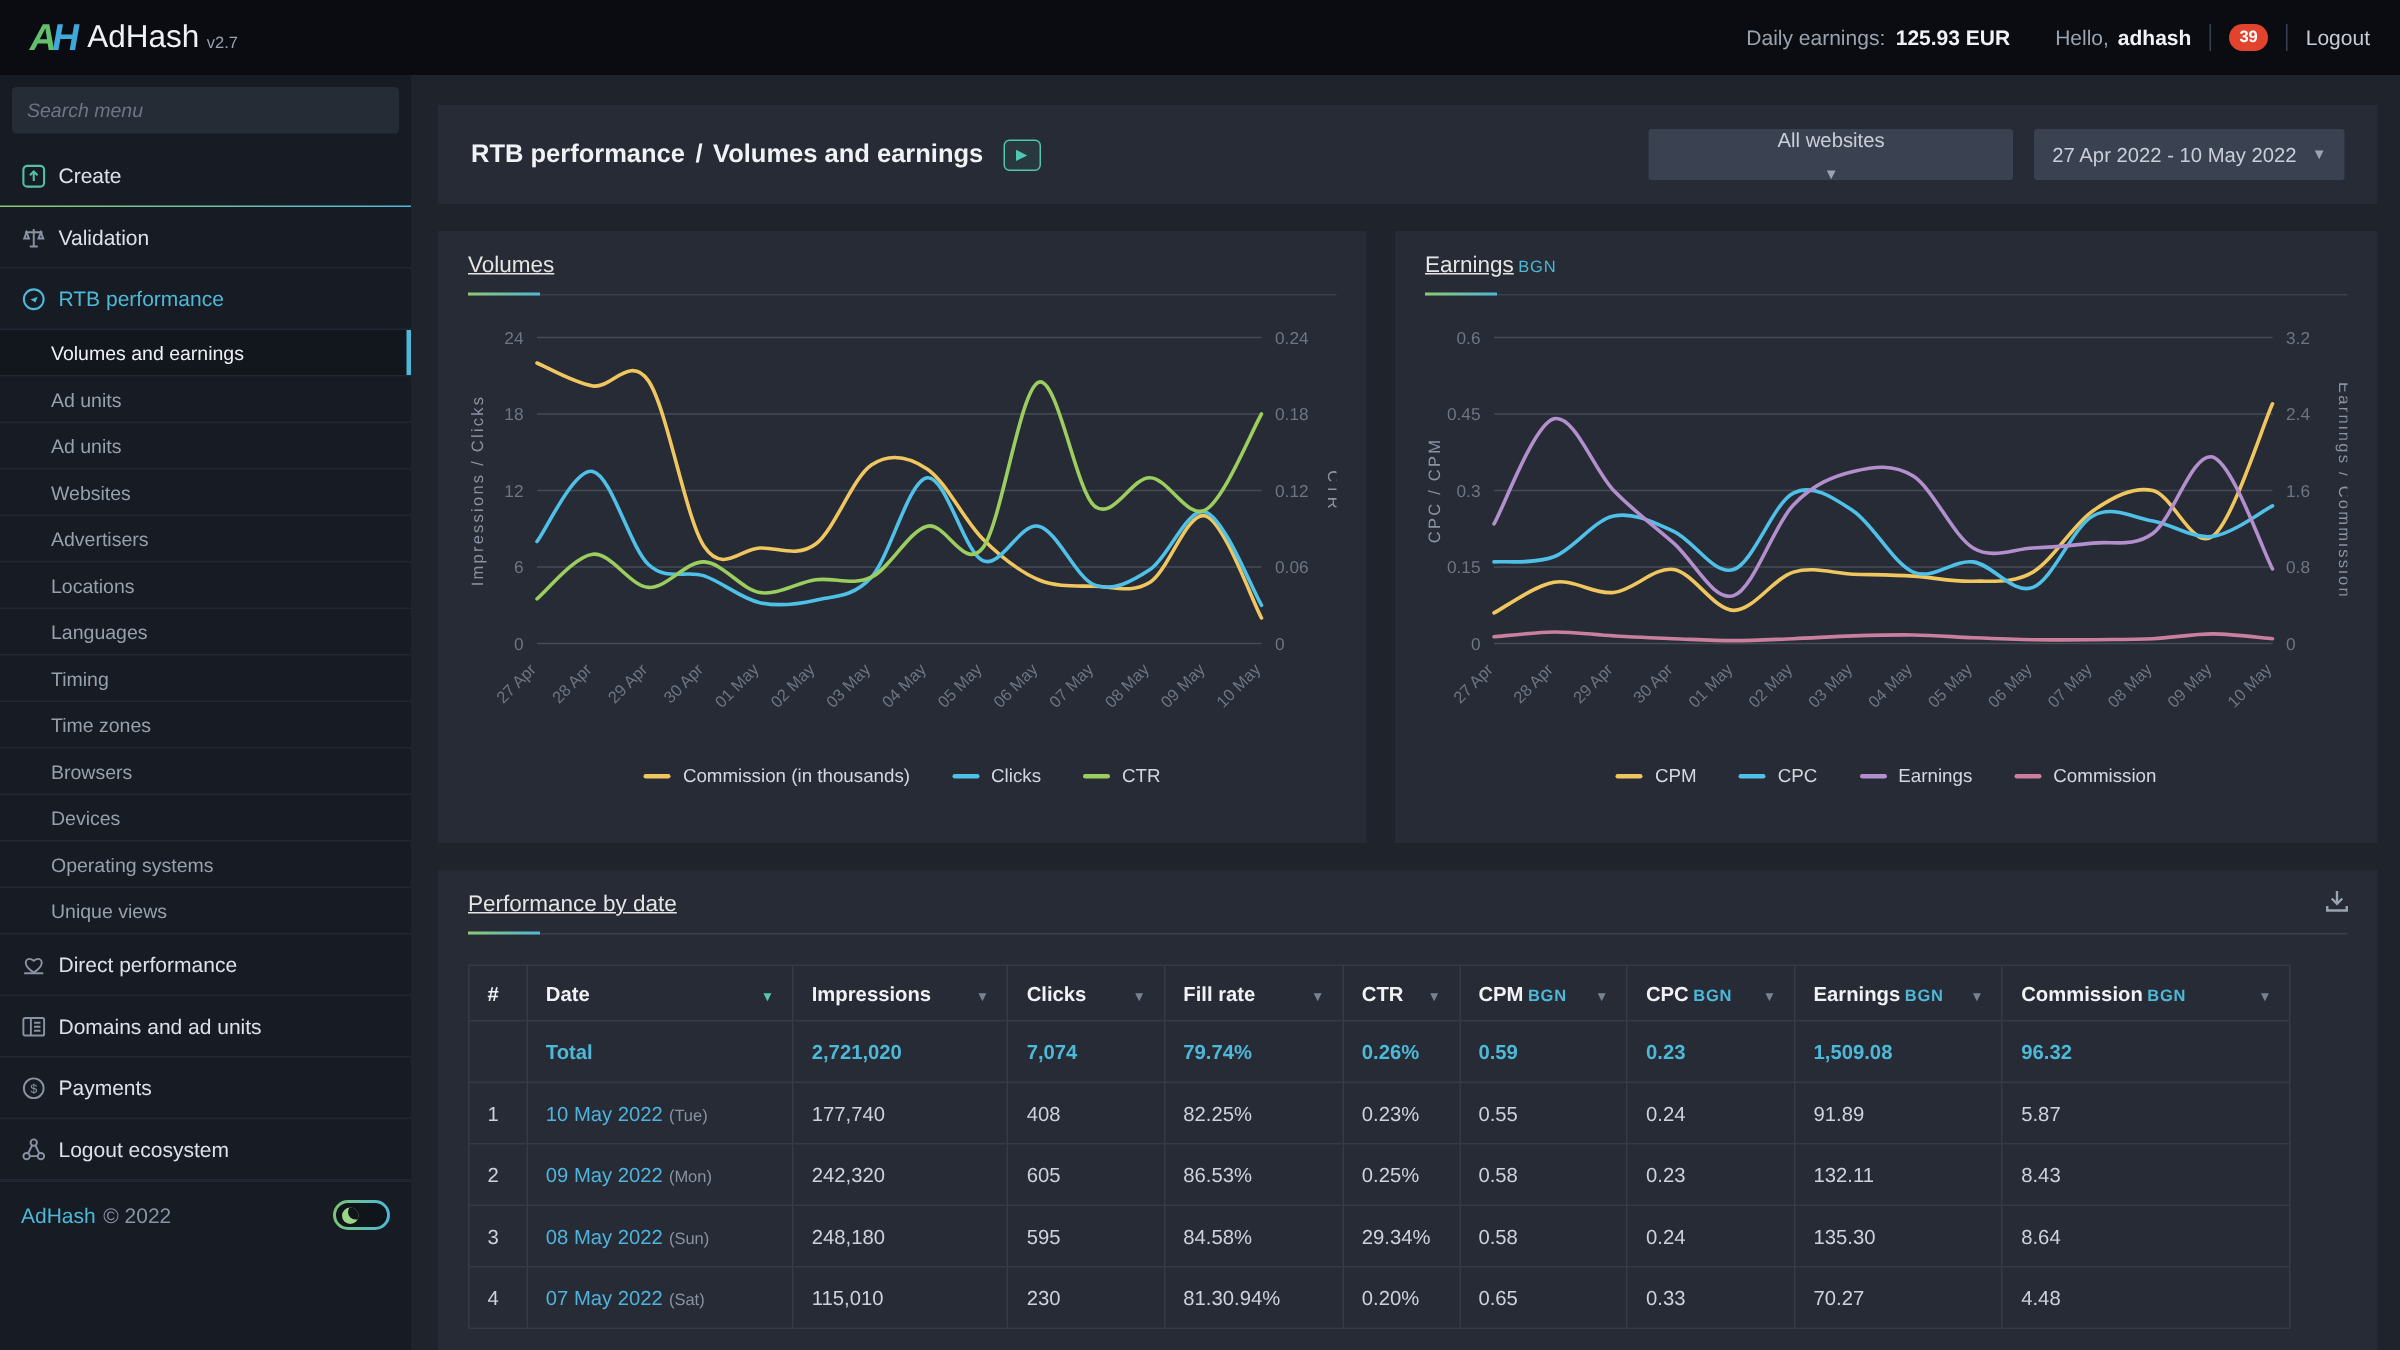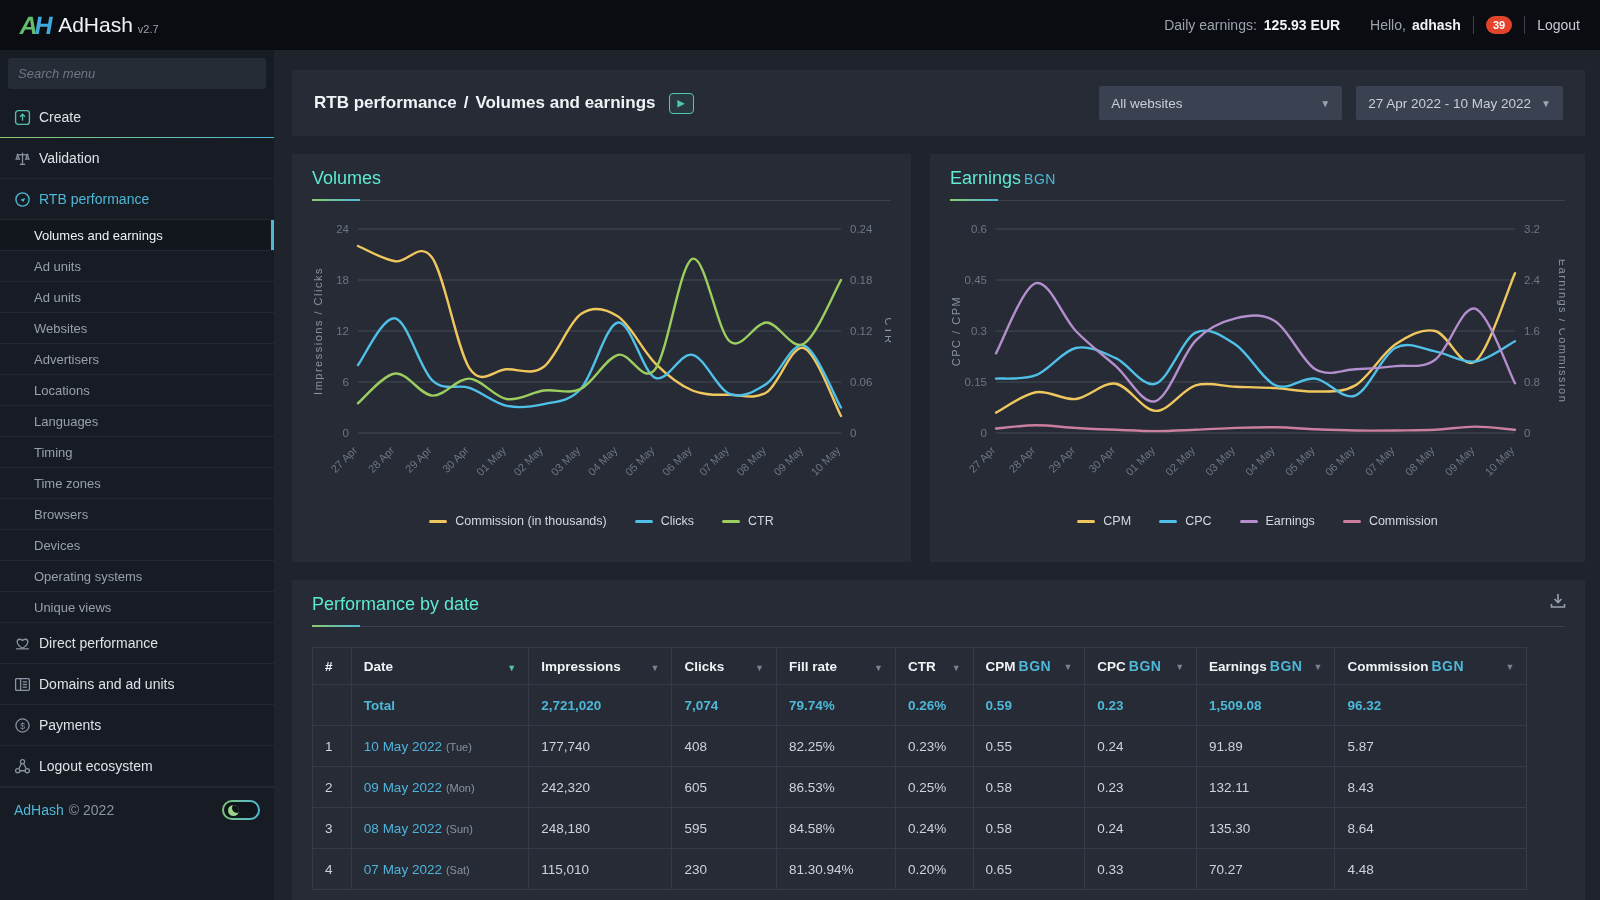--- a/index.html
+++ b/index.html
@@ -60,33 +60,33 @@
 
   
   .main { flex:1; min-width:0; background:#1f232c; padding:20px 15px 0 18px; overflow:hidden; }
   .header-card { background:#262b35; height:66px; display:flex; align-items:center; padding:0 22px; }
   .breadcrumb { color:#f0f2f6; font-size:17px; font-weight:bold; display:flex; align-items:center; gap:7px; }
   .play-btn { width:25px; height:21px; border:1px solid #4ec9b0; border-radius:4px; color:#4ec9b0;
     display:inline-flex; align-items:center; justify-content:center; font-size:9px; margin-left:6px; cursor:pointer; background:rgba(78,201,176,0.08); }
   .filters { margin-left:auto; display:flex; gap:14px; }
   .dropdown { background:#3a4150; color:#c9cfd9; font-size:13.5px; height:34px; display:flex;
     align-items:center; padding:0 12px; border-radius:2px; gap:10px; cursor:pointer; }
-  .dropdown.websites { width:243px; justify-content:space-between; }
+  .dropdown.websites { width:243px; justify-content:space-between;flex-direction:column; }
   .dd-caret { color:#9aa3b0; font-size:10px; }
 
   
   .charts-row { display:flex; gap:19px; margin-top:18px; }
   .chart-card { background:#262b35; padding:14px 20px 8px; height:408px; }
   .chart-card.volumes { flex:0 0 619px; }
   .chart-card.earnings { flex:1; }
   .card-title-row { border-bottom:1px solid #3a404c; padding-bottom:11px; position:relative; }
   .card-title-row::after { content:''; position:absolute; left:0; bottom:-1px; width:48px; height:2px;
     background:linear-gradient(90deg,#8cc96f,#4db8d8); }
-  .card-title { color:#5eead4; font-size:18px; }
-  .bgn { color:#4db8d8; font-size:14px; margin-left:3px; letter-spacing:0.5px; }
+  .card-title { color:#e5e5e5; font-size:15px;text-decoration:underline; }
+  .bgn { color:#4db8d8; font-size:11px; margin-left:3px; letter-spacing:0.5px; }
   .chart-mount { margin-top:6px; }
   .legend { display:flex; justify-content:center; gap:28px; margin-top:4px; }
   .legend-item { display:flex; align-items:center; gap:8px; color:#d3d8e0; font-size:12.5px; cursor:pointer; }
   .legend-swatch { width:18px; height:3px; border-radius:2px; display:inline-block; }
 
   
   .table-card { background:#262b35; margin-top:18px; padding:14px 20px; position:relative; height:330px; }
   .download-btn { position:absolute; top:12px; right:18px; color:#9aa3b0; cursor:pointer; }
   table { border-collapse:collapse; width:97%; margin-top:20px; table-layout:fixed; font-size:13.5px; }
   th, td { border:1px solid #343b47; padding:0 12px; text-align:left; overflow:hidden; white-space:nowrap; }
@@ -450,21 +450,21 @@
                 <td>0.23</td>
                 <td>132.11</td>
                 <td>8.43</td>
               </tr>
               <tr>
                 <td>3</td>
                 <td><span class="date-link">08 May 2022</span><span class="date-day">(Sun)</span></td>
                 <td>248,180</td>
                 <td>595</td>
                 <td>84.58%</td>
-                <td>0.24%</td>
+                <td>29.34%</td>
                 <td>0.58</td>
                 <td>0.24</td>
                 <td>135.30</td>
                 <td>8.64</td>
               </tr>
               <tr>
                 <td>4</td>
                 <td><span class="date-link">07 May 2022</span><span class="date-day">(Sat)</span></td>
                 <td>115,010</td>
                 <td>230</td>

